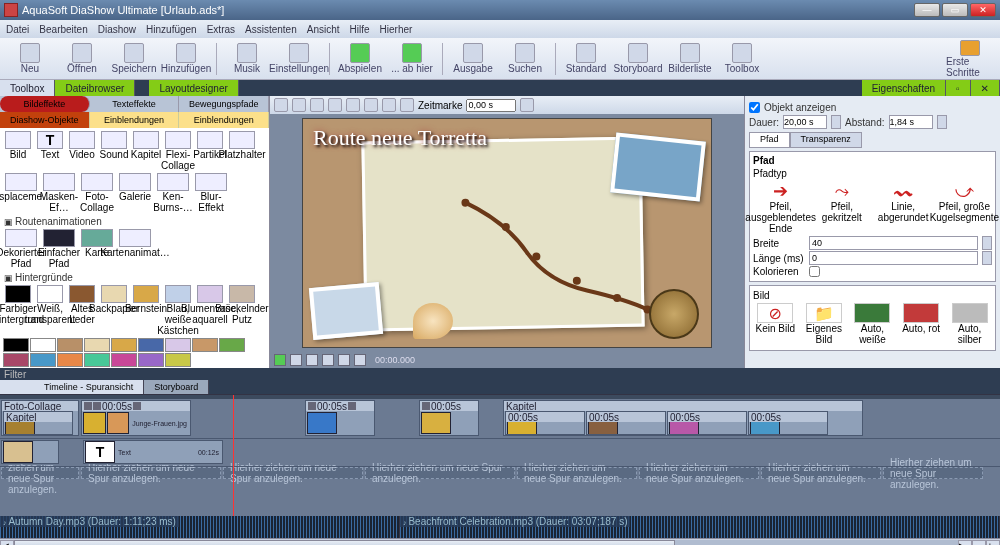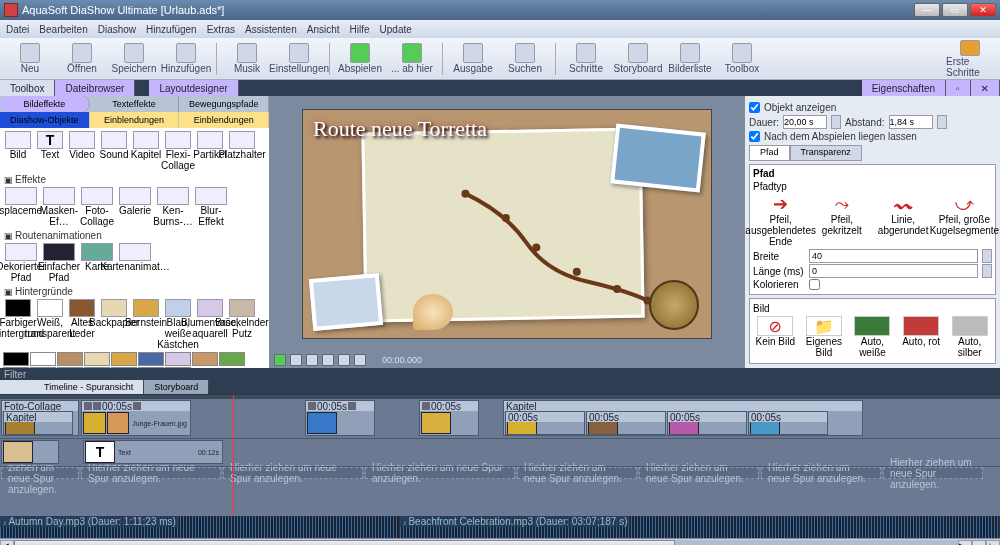--- a/index.html
+++ b/index.html
@@ -19,35 +19,35 @@
 
 
 .maintoolbar { height:42px; background:linear-gradient(#f2f5fa,#d8e0ee); display:flex; align-items:center; padding:2px 6px; gap:4px; border-bottom:1px solid #aab; }
 .tbbtn { display:flex;flex-direction:column;align-items:center;justify-content:center;width:48px;height:38px;border-radius:3px;cursor:pointer;font-size:9px;color:#446; }
 .tbbtn .ic { width:20px;height:20px;background:#d0d8e8;border:1px solid #99a;border-radius:2px; }
 .tbsep{width:1px;height:32px;background:#aab;margin:0 2px;}
 .tb-spacer{flex:1;}
 
 
 .paneltabs { height:16px; background:#2e3d52; display:flex; }
-.paneltab { padding:1px 10px; background:#c4b5fd; color:#223; border-right:1px solid #556; font-size:10px; display:flex;align-items:center;cursor:pointer;}
+.paneltab { padding:1px 10px; background:#84cc16; color:#223; border-right:1px solid #556; font-size:10px; display:flex;align-items:center;cursor:pointer;}
 .paneltab.active { background:#d8e0ee; }
 .paneltab.right{margin-left:auto;}
 
 
 .midrow { display:flex; height:272px; }
 
 
 .toolbox { width:270px; background:#d8deea;border-right:1px solid #889; display:flex;flex-direction:column;}
 .tbx-tabs{display:flex;height:16px;background:#b8c4d6;}
 .tbx-tab{flex:1;text-align:center;font-size:9px;line-height:16px;border-right:1px solid #99a;cursor:pointer;}
-.tbx-tab.active{background:#c4b5fd;border-radius:8px;}
+.tbx-tab.active{background:#b91c1c;border-radius:8px;}
 .tbx-subtabs{display:flex;height:16px;background:#fce08a;}
 .tbx-sub{flex:1;text-align:center;font-size:9px;line-height:16px;border-right:1px solid #cc9;cursor:pointer;}
-.tbx-sub.active{background:#1d4ed8;}
+.tbx-sub.active{background:#c2410c;}
 .tbx-body{flex:1;background:#fff;overflow:hidden;padding:2px;}
 .tbx-sect{font-size:9px;color:#333;margin:2px 0 1px 2px;}
 .tbx-grid{display:flex;flex-wrap:wrap;gap:2px;padding:1px;}
 .tbx-item{display:flex;flex-direction:column;align-items:center;width:30px;font-size:7px;text-align:center;cursor:pointer;}
 .tbx-item .thumb{width:26px;height:18px;background:#eef;border:1px solid #99a;}
 .tbx-item.wide{width:36px;}
 .tbx-item.wide .thumb{width:32px;}
 .colorgrid{display:flex;flex-wrap:wrap;gap:1px;padding:1px;}
 .swatch{width:26px;height:14px;border:1px solid #888;cursor:pointer;}
 
@@ -141,21 +141,21 @@
 
 <div class="menubar">
   <span>Datei</span>
   <span>Bearbeiten</span>
   <span>Diashow</span>
   <span>Hinzufügen</span>
   <span>Extras</span>
   <span>Assistenten</span>
   <span>Ansicht</span>
   <span>Hilfe</span>
-  <span>Update</span>
+  <span>Hierher</span>
 </div>
 
 <div class="maintoolbar">
   <div class="tbbtn">
       <div class="ic"></div>
       <span>Neu</span>
     </div>
   <div class="tbbtn">
       <div class="ic"></div>
       <span>Öffnen</span>
@@ -191,21 +191,21 @@
       <div class="ic"></div>
       <span>Ausgabe</span>
     </div>
   <div class="tbbtn">
       <div class="ic"></div>
       <span>Suchen</span>
     </div>
   <div class="tbsep"></div>
   <div class="tbbtn">
       <div class="ic"></div>
-      <span>Schritte</span>
+      <span>Standard</span>
     </div>
   <div class="tbbtn">
       <div class="ic"></div>
       <span>Storyboard</span>
     </div>
   <div class="tbbtn">
       <div class="ic"></div>
       <span>Bilderliste</span>
     </div>
   <div class="tbbtn">
@@ -269,21 +269,20 @@
           </div>
         <div class="tbx-item">
             <div class="thumb"></div>
             <span>Partikel</span>
           </div>
         <div class="tbx-item">
             <div class="thumb"></div>
             <span>Platzhalter</span>
           </div>
       </div>
-      <div class="tbx-sect">▣ <span>Effekte</span></div>
       <div class="tbx-grid">
         <div class="tbx-item wide">
             <div class="thumb"></div>
             <span>Displaceme…</span>
           </div>
         <div class="tbx-item wide">
             <div class="thumb"></div>
             <span>Masken-Ef…</span>
           </div>
         <div class="tbx-item wide">
@@ -372,20 +371,33 @@
           <div class="swatch" style="background: rgb(232, 136, 72);"></div>
           <div class="swatch" style="background: rgb(72, 200, 152);"></div>
           <div class="swatch" style="background: rgb(200, 72, 152);"></div>
           <div class="swatch" style="background: rgb(152, 104, 200);"></div>
           <div class="swatch" style="background: rgb(200, 200, 72);"></div>
         </div>
     </div>
   </div>
 
   <div class="designer">
+    <div class="dsn-toolbar">
+      <div class="mini-ic"></div>
+      <div class="mini-ic"></div>
+      <div class="mini-ic"></div>
+      <div class="mini-ic"></div>
+      <div class="mini-ic"></div>
+      <div class="mini-ic"></div>
+      <div class="mini-ic"></div>
+      <div class="mini-ic"></div>
+      <span>Zeitmarke</span>
+      <input type="text" style="width: 50px; height: 13px; font-size: 9px;" value="0,00 s">
+      <div class="mini-ic"></div>
+    </div>
     <div class="dsn-canvas">
       <div class="canvas">
         <div class="map">
           <svg class="route" viewBox="0 0 220 150">
             <path d="M20,20 Q60,40 80,70 T140,110 T200,130" stroke="#6a3818" stroke-width="4" fill="none"></path>
             <circle cx="20" cy="20" r="4" fill="#6a3818"></circle>
               <circle cx="60" cy="45" r="4" fill="#6a3818"></circle>
             <circle cx="90" cy="75" r="4" fill="#6a3818"></circle>
               <circle cx="130" cy="100" r="4" fill="#6a3818"></circle>
             <circle cx="170" cy="118" r="4" fill="#6a3818"></circle>
@@ -399,42 +411,38 @@
         <div class="compass"></div>
       </div>
     </div>
     <div class="dsn-play">
       <div class="playic green"></div>
       <div class="playic"></div>
       <div class="playic"></div>
       <div class="playic"></div>
       <div class="playic"></div>
       <div class="playic"></div>
-      <span style="color:#dde;font-size:9px;margin-left:12px">00:00.000</span>
+      <span style="color:#dde;font-size:9px;margin-left:5px">00:00.000</span>
     </div>
   </div>
 
   <div class="props">
     <div class="propsbody">
       <div class="proprow">
           <input type="checkbox" class="chk" checked="" style="">
           <label>Objekt anzeigen</label>
         </div>
       <div class="proprow">
         <label>Dauer:</label>
         <input type="text" value="20,00 s" style="">
         <div class="spinbtn"></div>
         <label>Abstand:</label>
         <input type="text" value="1,84 s" style="">
         <div class="spinbtn"></div>
       </div>
-      <div class="proprow">
-          <input type="checkbox" class="chk" checked="" style="">
-          <label>Nach dem Abspielen liegen lassen</label>
-        </div>
       <div class="subtabs2">
         <div class="subtab2 active">Pfad</div>
         <div class="subtab2">Transparenz</div>
       </div>
       <div class="groupbox">
         <div class="gb-title">Pfad</div>
         <div class="field">
             <label>Pfadtyp</label>
           </div>
         <div class="arrowgrid">

